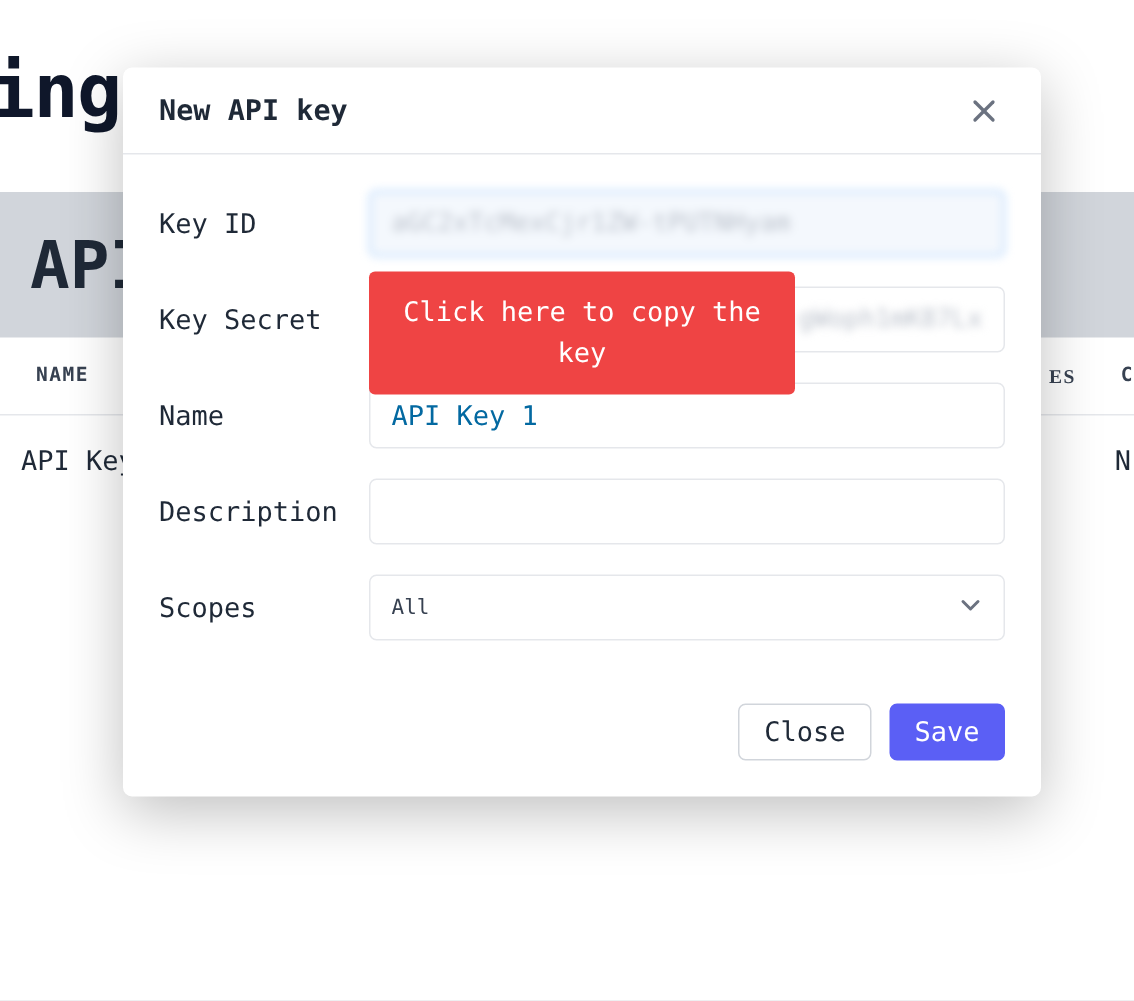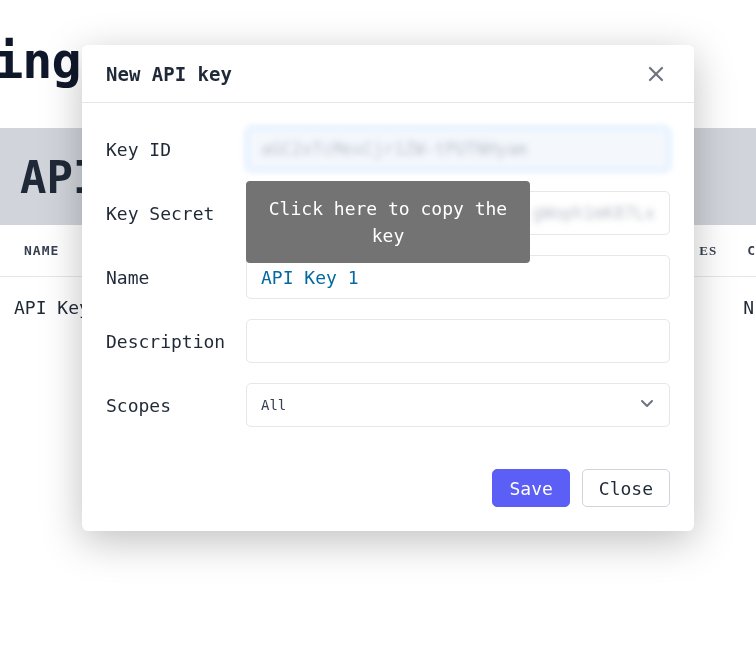--- a/index.html
+++ b/index.html
@@ -80,21 +80,21 @@
   }
   .field-secret {
     width: 100%; height: 44px; border: 1px solid #e5e7eb;
     border-radius: 5px; background: #fff; padding: 0 14px;
     display: flex; align-items: center; justify-content: flex-end;
     color: #bcc2cc; font-size: 17px;
   }
   .secret-blur { filter: blur(3px); white-space: nowrap; }
   .tooltip {
     position: absolute; top: -10px; left: 0;
-    background: #737373; color: #fff; font-size: 18px;
+    background: #ef4444; color: #fff; font-size: 18px;
     padding: 14px 20px; border-radius: 4px; width: 284px;
     text-align: center; line-height: 1.5; z-index: 5;
   }
   .notice {
     background: #bfdbfe; color: #1f2937;
     padding: 16px 14px; border-radius: 5px; font-size: 18px;
     line-height: 1.55; margin-bottom: 26px;
   }
   .text-input {
     width: 100%; height: 44px; border: 1px solid #e5e7eb;
@@ -201,16 +201,16 @@
               <polyline points="3,6 8,11 13,6"></polyline>
             </svg>
           </span>
         </div>
       </div>
     </div>
 
   </div>
 
   <div class="modal-footer">
+    <button class="btn btn-close">Close</button>
     <button class="btn btn-save">Save</button>
-    <button class="btn btn-close">Close</button>
   </div>
 </div>
 
 </body></html>

